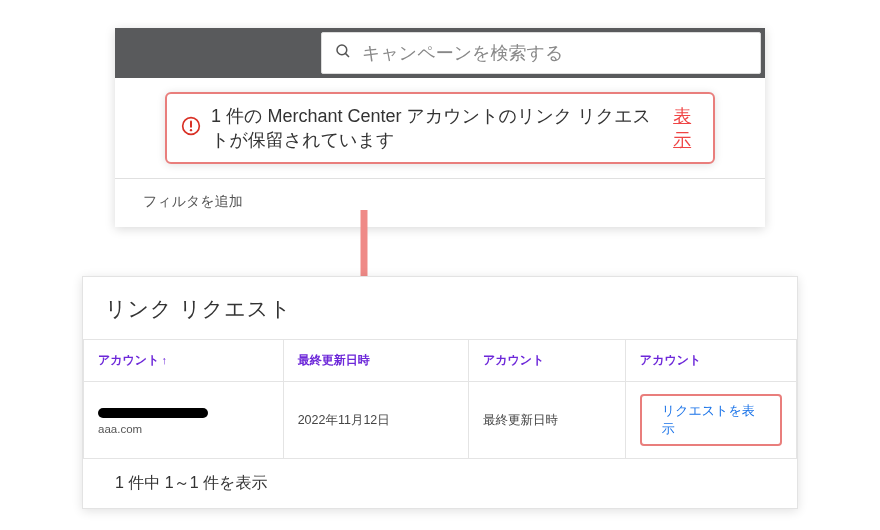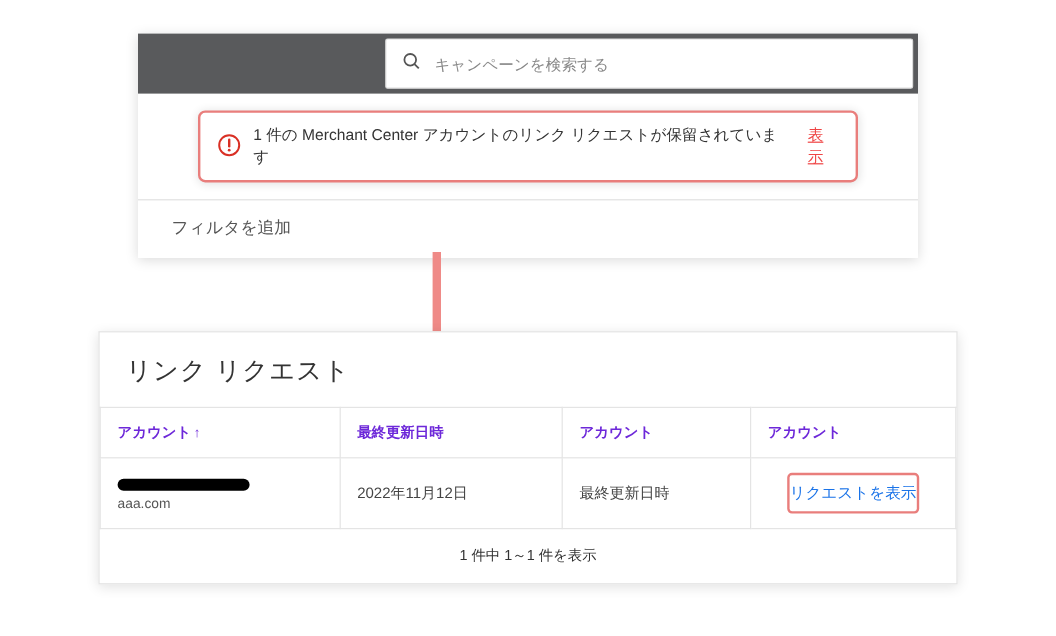--- a/index.html
+++ b/index.html
@@ -37,38 +37,38 @@
     border-radius: 2px;
     display: flex;
     align-items: center;
     padding: 0 12px;
     gap: 10px;
   }
   .search-wrap svg { flex: 0 0 auto; }
   .search-input {
     border: none;
     outline: none;
-    font-size: 13px;
+    font-size: 18px;
     color: #8b5cf6;
     width: 100%;
     background: transparent;
   }
   .search-input::placeholder { color: #888; }
 
   .alert-bar {
     margin: 14px 50px 14px 50px;
     border: 2px solid #e97e7c;
     border-radius: 6px;
     padding: 10px 14px;
     display: flex;
     align-items: center;
     gap: 10px;
     box-shadow: 0 1px 8px rgba(0,0,0,0.12);
     background: #fff;
-    font-size: 13px;
+    font-size: 18px;
     color: #333;
   }
   .alert-bar .alert-icon { flex: 0 0 auto; }
   .alert-bar .show-link {
     color: #ef4444;
     text-decoration: underline;
     cursor: pointer;
     margin-left: 4px;
   }
 
@@ -135,32 +135,31 @@
     color: #555;
     margin-top: 4px;
   }
   .action-cell {
     position: relative;
   }
   .action-highlight {
     display: inline-block;
     border: 2px solid #e97e7c;
     border-radius: 4px;
-    padding: 6px 0;
-    margin-left: 16px;
+    padding: 6px 20px;
   }
   .action-link {
     color: #1a73e8;
     font-size: 13px;
     cursor: pointer;
   }
   .pager {
-    text-align: center;
-    padding: 14px 16px;
-    font-size: 12px;
+    text-align: left;
+    padding: 14px 32px;
+    font-size: 16px;
     color: #333;
     border-top: none;
   }
 </style>
 </head>
 <body>
 
 <div class="top-panel">
   <div class="top-header-bar">
     <div class="search-wrap">

